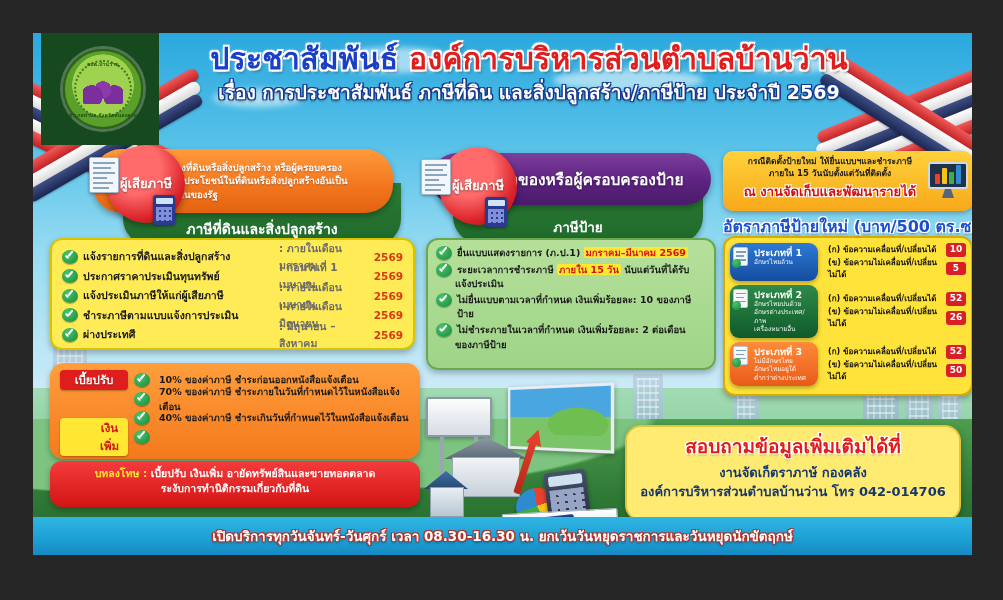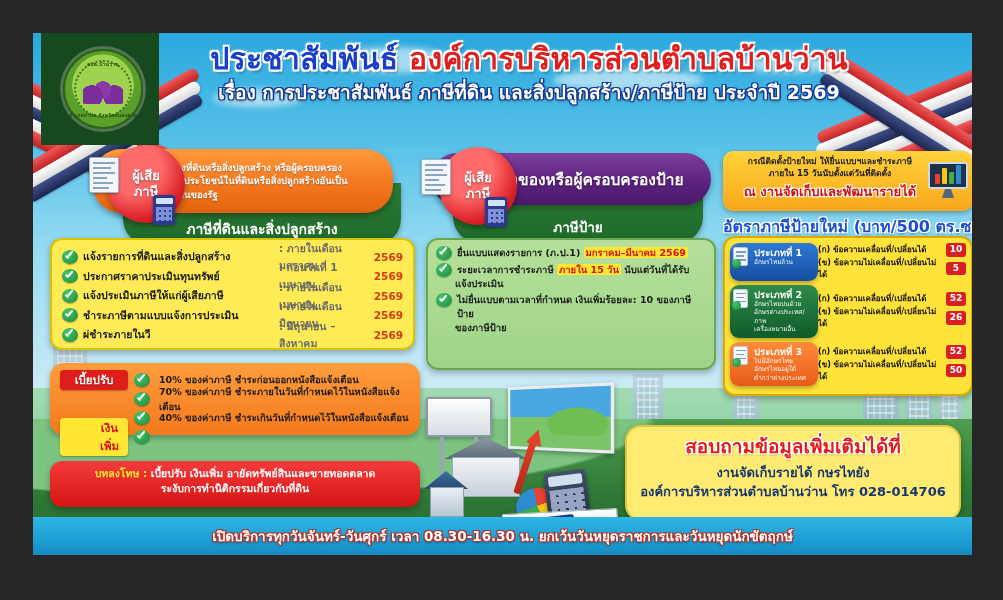--- a/index.html
+++ b/index.html
@@ -72,21 +72,21 @@
   #title1 .t-red { color:#e01e1e;
     text-shadow:-1.6px -1.6px 0 #fff,1.6px -1.6px 0 #fff,-1.6px 1.6px 0 #fff,1.6px 1.6px 0 #fff,
                  0 0 4px #fff, 2px 3px 3px rgba(0,0,0,.45); }
   #title2 { margin-top:2px; font-size:19px; font-weight:bold; color:#ffffff; white-space:nowrap;
     text-shadow:-1.3px -1.3px 0 #15398f,1.3px -1.3px 0 #15398f,-1.3px 1.3px 0 #15398f,1.3px 1.3px 0 #15398f,
                  0 2px 3px rgba(0,0,0,.45); }
 
   
   .payer-badge { position:absolute; z-index:8; width:78px; height:78px; border-radius:50%;
     background: radial-gradient(circle at 36% 30%, #ff6b6b 0 35%, #d81f26 70%, #a60f16 100%);
-    box-shadow:0 3px 6px rgba(0,0,0,.35); display:flex; flex-direction:column;
+    box-shadow:0 3px 6px rgba(0,0,0,.35); display:flex; flex-direction:row;
     align-items:center; justify-content:center; color:#fff; font-weight:bold; }
   .payer-badge span { font-size:13px; line-height:1.25; text-shadow:0 1px 2px rgba(0,0,0,.45); }
   .doc-icon { position:absolute; width:30px; height:36px; background:#f3f6fa; border:1px solid #9fb4c6;
     border-radius:2px; box-shadow:0 1px 3px rgba(0,0,0,.35); overflow:hidden; }
   .doc-icon i { position:absolute; left:3px; height:2px; background:#8aa6bd; display:block; }
   .calc-icon { position:absolute; width:22px; height:30px; background:#2b3a8f; border-radius:3px;
     box-shadow:0 1px 3px rgba(0,0,0,.4); }
   .calc-icon b { position:absolute; left:2.5px; top:3px; width:17px; height:6px; background:#cfe4f5; border-radius:1px; display:block;}
   .calc-icon u { position:absolute; left:3px; top:12px; width:16px; height:14px; display:block;
     background: repeating-linear-gradient(90deg,#7f8fd8 0 3px, transparent 3px 5px),
@@ -161,28 +161,28 @@
   .tbadge .tt { font-size:9.5px; font-weight:bold; line-height:1.2; }
   .tbadge .ts { font-size:6.5px; line-height:1.3; opacity:.95; }
   .tb1 { background:linear-gradient(180deg,#2e7ad6,#144d9e); }
   .tb2 { background:linear-gradient(180deg,#2e8a4a,#0f5b2a); }
   .tb3 { background:linear-gradient(180deg,#ff8b3a,#e85b18); }
   .clip-icon { position:absolute; left:3px; top:4px; width:15px; height:19px; background:#f4f8fb;
     border:1px solid #b9c8d6; border-radius:2px; }
   .clip-icon i { position:absolute; left:2px; height:1.6px; background:#7ea0bd; display:block; }
   .clip-icon .cc { position:absolute; left:-2px; bottom:-3px; width:9px; height:9px; border-radius:50%;
     background: radial-gradient(circle at 35% 30%,#49c46a,#18883a); }
-  .rlines { flex:1; padding-left:0; display:flex; flex-direction:column; justify-content:center; }
+  .rlines { flex:1; padding-left:10px; display:flex; flex-direction:column; justify-content:center; }
   .rline { display:flex; align-items:center; font-size:8px; font-weight:bold; color:#111; line-height:1.5; }
   .rline .rt { flex:1; }
   .rval { flex:0 0 20px; text-align:center; color:#fff; font-size:9px; font-weight:bold;
     background:#d81f26; border-radius:3px; margin-left:3px; }
 
   
-  #card-pen { position:absolute; z-index:6; left:17px; top:330px; width:370px; height:72px;
+  #card-pen { position:absolute; z-index:6; left:17px; top:330px; width:370px; height:96px;
     background: linear-gradient(180deg,#ff9e3d 0%,#f4791c 100%); border-radius:14px;
     box-shadow:0 3px 6px rgba(0,0,0,.3); padding:7px 8px 5px 10px; }
   .penrow { display:flex; align-items:center; height:19px; }
   .penlabel { flex:0 0 68px; font-size:11.5px; font-weight:bold; text-align:center; border-radius:4px;
      padding:1px 2px; box-shadow:0 1px 2px rgba(0,0,0,.3); }
   .pl-red { background:#e01d1d; color:#fff; text-shadow:0 1px 1px rgba(0,0,0,.4); }
   .pl-yel { background:#ffe733; color:#d4140f;padding-left:33px; }
   .pentext { flex:1; font-size:9.5px; font-weight:bold; color:#1b1b1b; padding-left:4px; }
   .penspacer { flex:0 0 68px; }
 
@@ -415,21 +415,21 @@
       <span class="yr">2569</span>
     </div>
     <div class="srow">
       <span class="chk"></span>
       <span class="nm">ชำระภาษีตามแบบแจ้งการประเมิน</span>
       <span class="dt">: ภายในเดือน มิถุนายน</span>
       <span class="yr">2569</span>
     </div>
     <div class="srow">
       <span class="chk"></span>
-      <span class="nm">ผ่ชำระภายในวี</span>
+      <span class="nm">ผ่างประเทศี</span>
       <span class="dt">: มิถุนายน – สิงหาคม</span>
       <span class="yr">2569</span>
     </div>
   </div>
 
   <div id="card-sign">
     <div class="grow">
       <span class="chk"></span>
       <span class="tx">
         <span>ยื่นแบบแสดงรายการ (ภ.ป.1)</span>
@@ -443,20 +443,24 @@
         <span class="hl red">ภายใน 15 วัน</span>
         <span>นับแต่วันที่ได้รับ</span>
       </span>
     </div>
     <div class="grow" style="padding-left:19px;margin-top:-2px">
       <span class="tx">แจ้งประเมิน</span>
     </div>
     <div class="grow">
       <span class="chk"></span>
       <span class="tx">ไม่ยื่นแบบตามเวลาที่กำหนด เงินเพิ่มร้อยละ: 10 ของภาษีป้าย</span>
+    </div>
+    <div class="grow">
+      <span class="chk"></span>
+      <span class="tx">ไม่ชำระภายในเวลาที่กำหนด เงินเพิ่มร้อยละ: 2 ต่อเดือน</span>
     </div>
     <div class="grow" style="padding-left:19px;margin-top:-2px">
       <span class="tx">ของภาษีป้าย</span>
     </div>
   </div>
 
   <div id="card-rate">
     <div class="rtype">
       <div class="tbadge tb1">
         <span class="clip-icon">
@@ -579,21 +583,21 @@
 
   <div id="card-law">
     <div class="lw1">
       <span class="lab">บทลงโทษ :</span><span> เบี้ยปรับ เงินเพิ่ม อายัดทรัพย์สินและขายทอดตลาด</span>
     </div>
     <div class="lw1">ระงับการทำนิติกรรมเกี่ยวกับที่ดิน</div>
   </div>
 
   <div id="card-contact">
     <div class="c1">สอบถามข้อมูลเพิ่มเติมได้ที่</div>
-    <div class="c2">งานจัดเก็บรายได้ กษรไทยัง</div>
-    <div class="c3">องค์การบริหารส่วนตำบลบ้านว่าน โทร 028-014706</div>
+    <div class="c2">งานจัดเก็ตราภาษ้ กองคลัง</div>
+    <div class="c3">องค์การบริหารส่วนตำบลบ้านว่าน โทร 042-014706</div>
   </div>
 
   <div id="bottombar">
     <span class="bt">เปิดบริการทุกวันจันทร์-วันศุกร์ เวลา 08.30-16.30 น. ยกเว้นวันหยุดราชการและวันหยุดนักขัตฤกษ์</span>
   </div>
 
 </div>
 
 </body></html>

